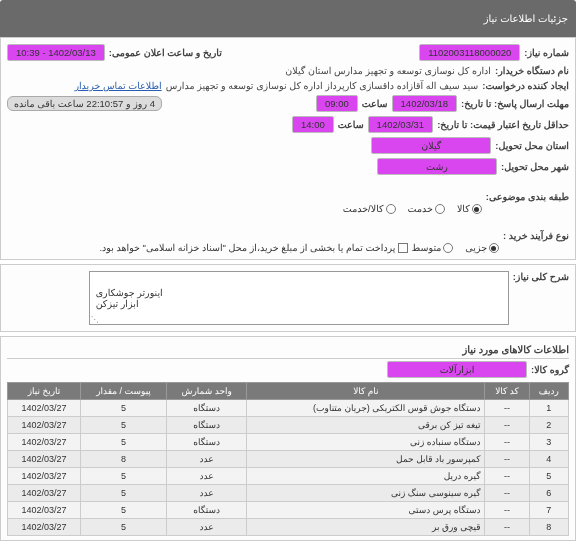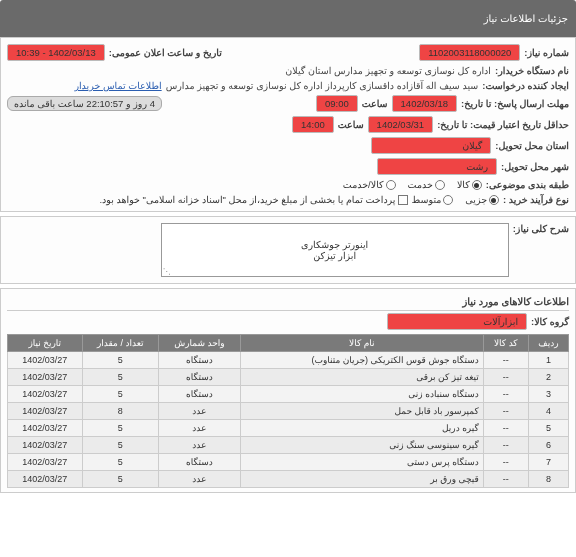--- a/index.html
+++ b/index.html
@@ -31,27 +31,28 @@
   padding: 2px 0;
   flex-wrap: wrap;
 }
 .label {
   font-weight: bold;
   color: #444;
   font-size: 9.5px;
   white-space: nowrap;
 }
 .value-box {
-  background: #ef4444;
+  background: #d946ef;
   border: 1px solid #bbb;
   border-radius: 2px;
   padding: 2px 8px;
   font-size: 9.5px;
   color: #333;
   display: inline-block;
+  text-align: center;
 }
 .plain-value {
   font-size: 9.5px;
   color: #444;
 }
 .link {
   color: #2a5db0;
   font-size: 9.5px;
   text-decoration: underline;
   cursor: pointer;
@@ -66,20 +67,21 @@
 .radio-group {
   display: flex;
   gap: 12px;
   align-items: center;
 }
 .radio-item {
   display: flex;
   align-items: center;
   gap: 2px;
   font-size: 9.5px;
+  margin-top: 24px;
 }
 .radio-circle {
   width: 10px; height: 10px;
   border: 1px solid #777;
   border-radius: 50%;
   display: inline-block;
   position: relative;
 }
 .radio-circle.checked::after {
   content: "";
@@ -92,24 +94,24 @@
 .checkbox-sq {
   width: 10px; height: 10px;
   border: 1px solid #777;
   display: inline-block;
 }
 .textarea-box {
   border: 1px solid #999;
   padding: 4px 6px;
   font-size: 9.5px;
   background: #fff;
-  width: 348px;
+  width: 420px;
   min-height: 28px;
   white-space: pre-line;
-  text-align: center;
+  text-align: left;
   position: relative;
 }
 .resize-handle {
   position: absolute;
   bottom: 1px;
   left: 1px;
   width: 8px;
   height: 8px;
   color: #888;
   font-size: 8px;
@@ -270,21 +272,21 @@
       </div>
     </div>
 
   <table class="items">
     <thead>
       <tr>
         <th>ردیف</th>
         <th>کد کالا</th>
         <th>نام کالا</th>
         <th>واحد شمارش</th>
-        <th>تعداد / مقدار</th>
+        <th>پیوست / مقدار</th>
         <th>تاریخ نیاز</th>
       </tr>
     </thead>
     <tbody id="items-body">
         <tr>
           <td>1</td>
           <td>--</td>
           <td style="text-align:right">دستگاه جوش قوس الکتریکی (جریان متناوب)</td>
           <td>دستگاه</td>
           <td>5</td>

